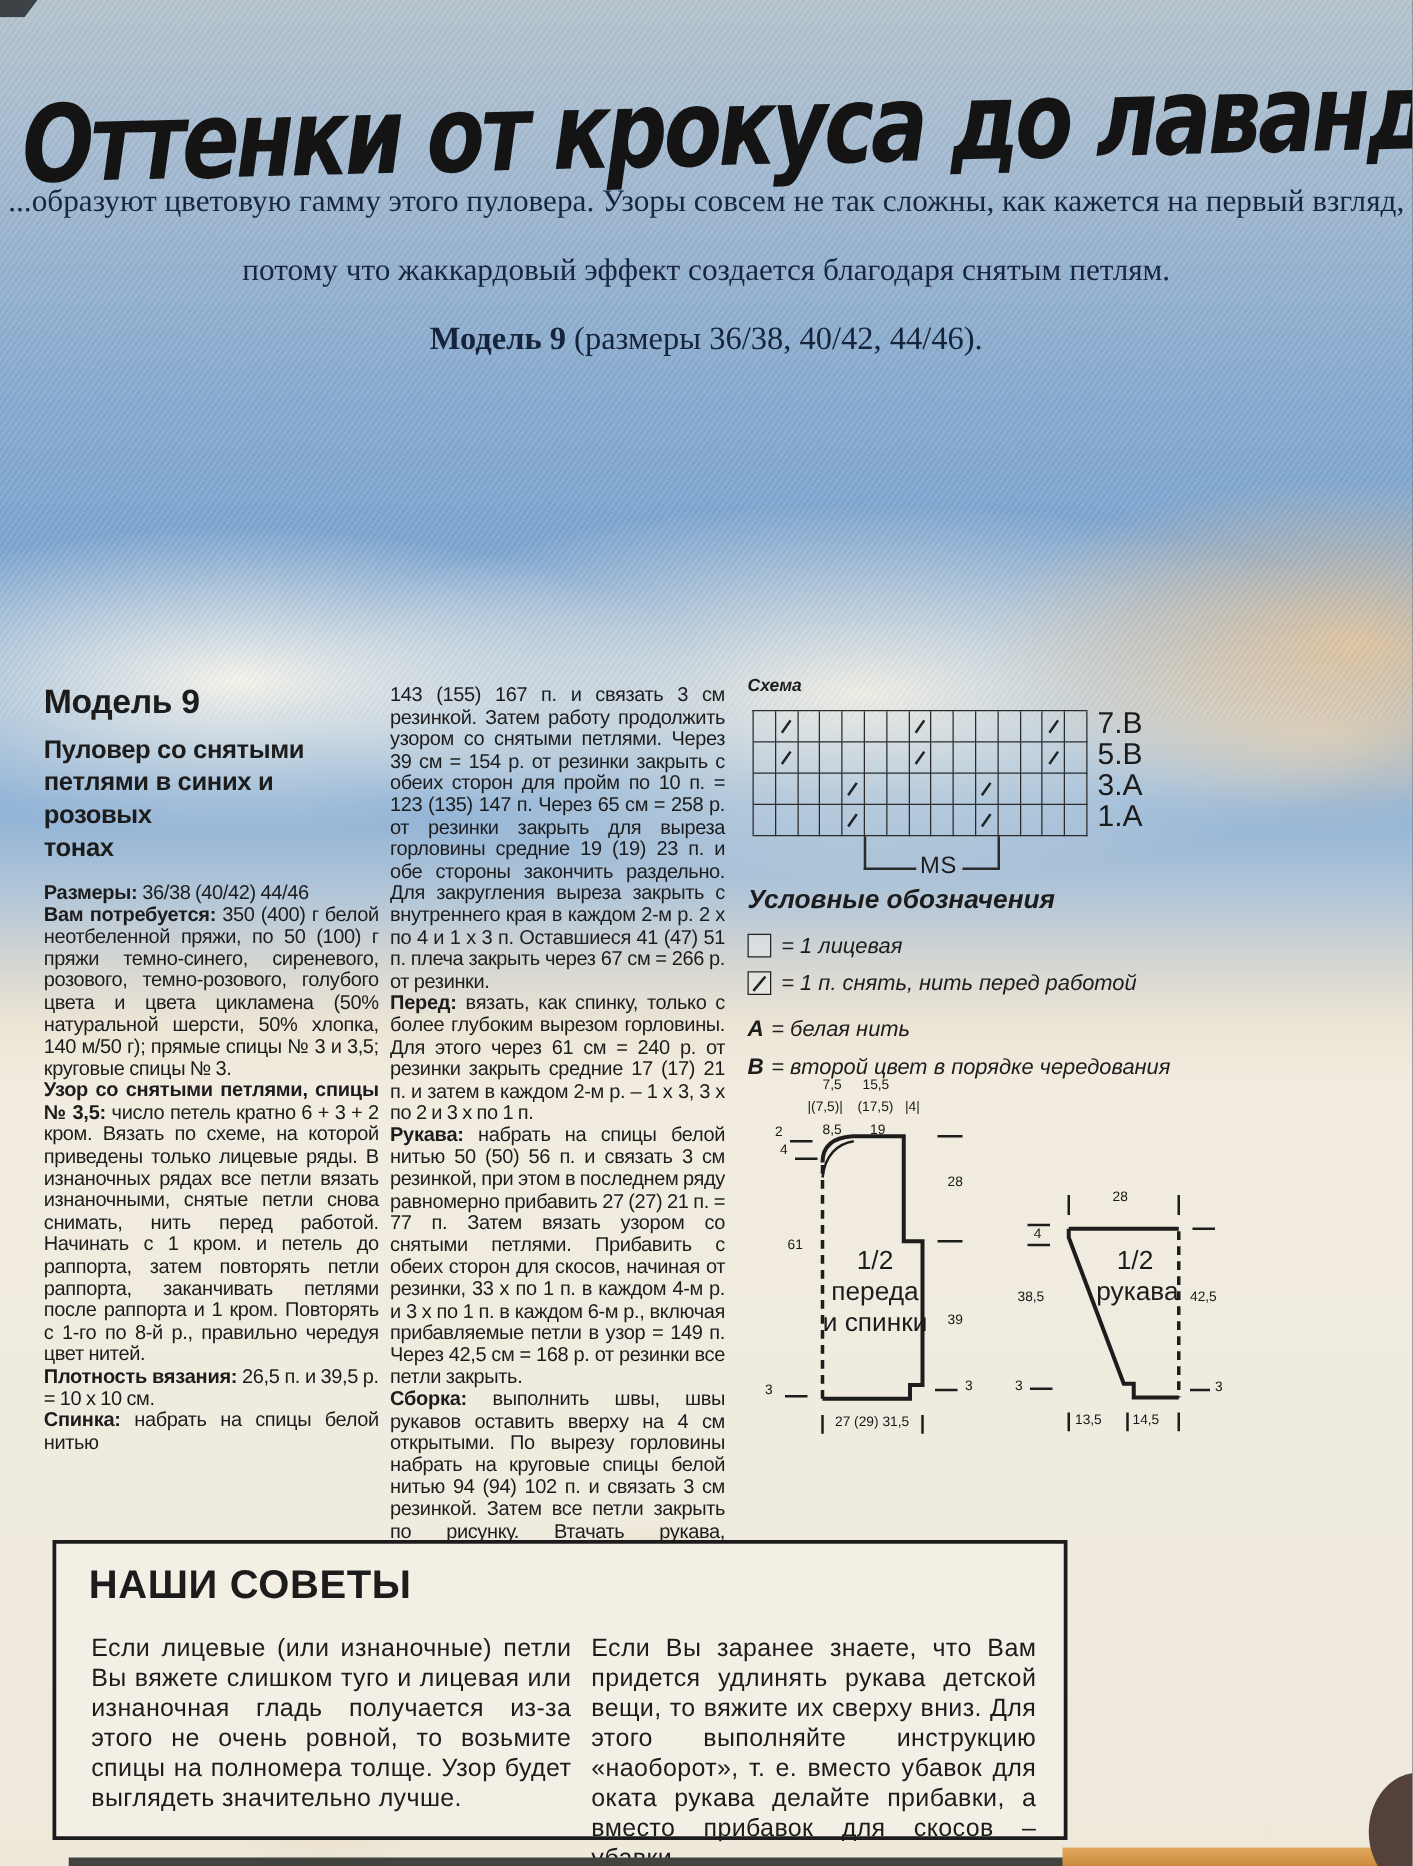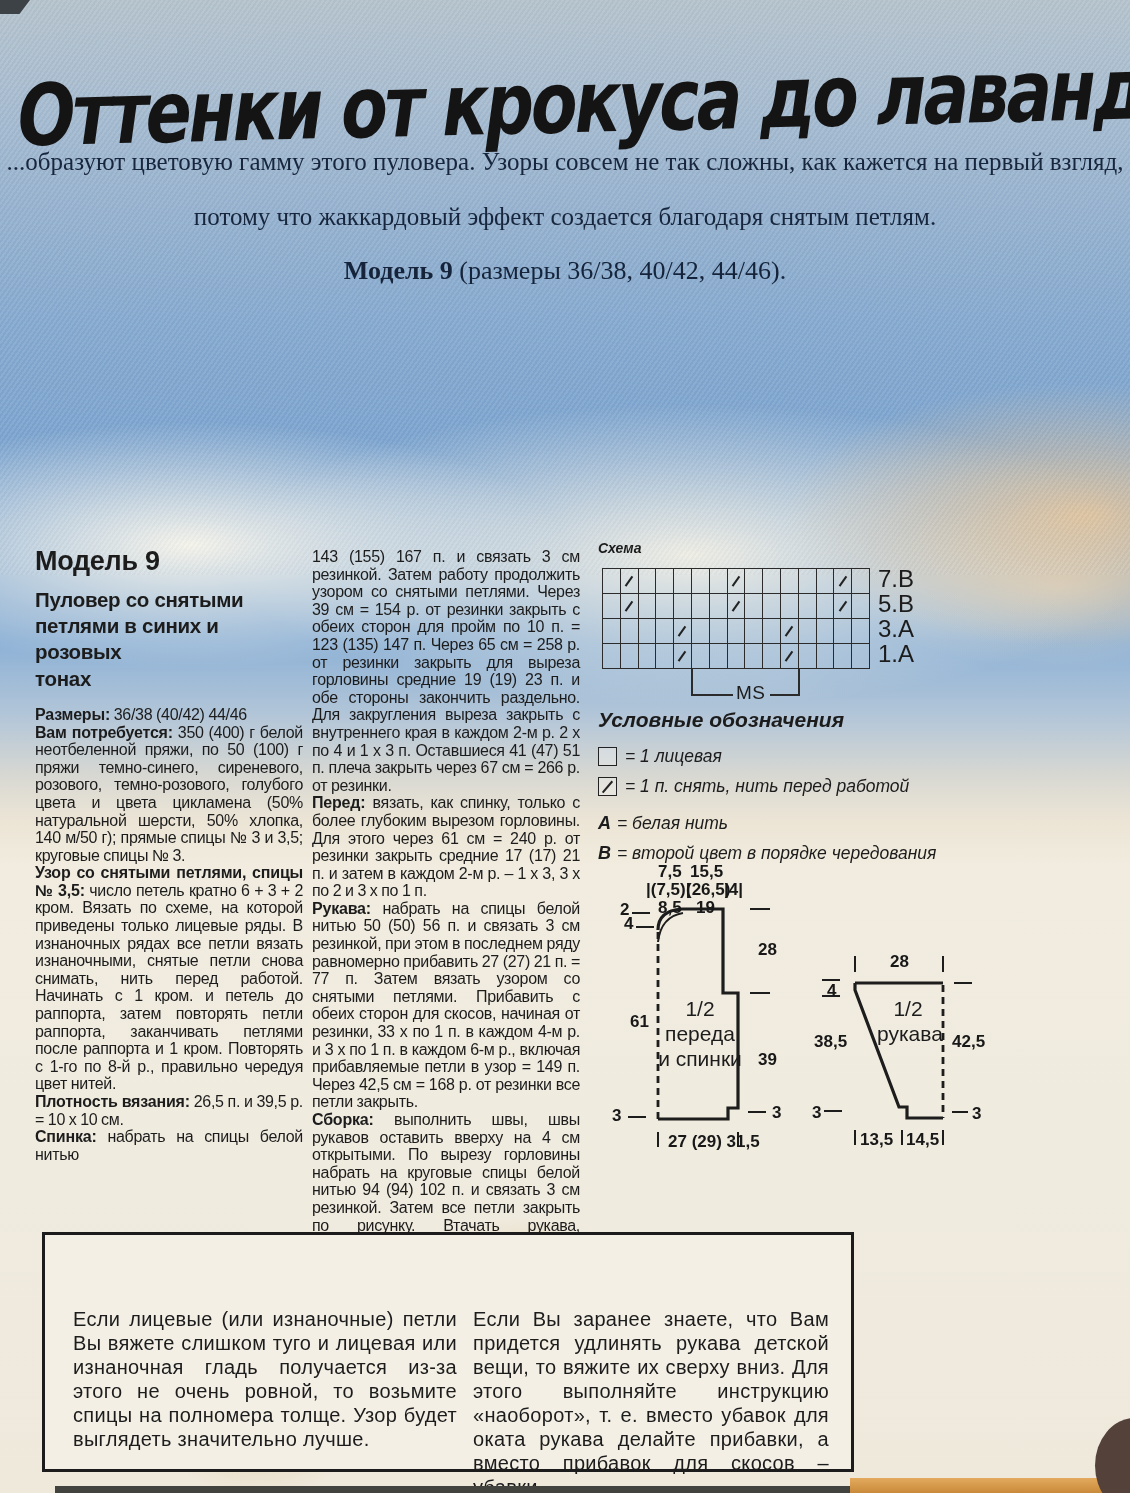--- a/index.html
+++ b/index.html
@@ -65,21 +65,21 @@
   .legend-row.letters{margin-top:16px;}
   .sym{display:inline-block; width:17px; height:17px; border:1.8px solid #222;
     position:relative; margin-right:8px; flex:0 0 auto; background:rgba(255,255,255,.25);}
   .sym-slash::after{content:""; position:absolute; left:6%; top:45%; width:88%; height:2px;
     background:#222; transform:rotate(-50deg);}
   .legend-letter{font-weight:bold; font-style:italic; margin-right:6px; font-size:18px;}
 
   
   .diagrams{position:absolute; left:600px; top:856px; width:540px; height:320px;}
   .diagrams svg{position:absolute; left:0; top:0;}
-  .dlabel{position:absolute; font-size:17px; color:#181818; white-space:nowrap;font-weight:bold;}
+  .dlabel{position:absolute; font-size:11px; color:#181818; white-space:nowrap;}
   .dname{position:absolute; font-size:21px; text-align:center; white-space:pre-line; line-height:1.2;}
 
   
   .tips{position:absolute; left:42px; top:1232px; width:812px; height:240px;
     border:3px solid #1c1c1c; background:#f3efe5; box-sizing:border-box;}
   .tips-title{position:absolute; left:26px; top:14px; font-size:32px; font-weight:bold; letter-spacing:.5px;}
   .tips-col{position:absolute; top:72px; font-size:20px; line-height:24px;
     letter-spacing:.3px; text-align:justify;}
   .tips-col1{left:28px; width:384px;}
   .tips-col2{left:428px; width:356px;}
@@ -271,27 +271,27 @@
         <line x1="222" y1="140" x2="240" y2="140"></line>
         <line x1="255" y1="274" x2="255" y2="289"></line>
         <line x1="302" y1="274" x2="302" y2="289"></line>
         <line x1="343" y1="274" x2="343" y2="289"></line>
       </g>
     </svg>
 
     <span class="dlabel" style="left:58px;top:6px">7,5</span>
     <span class="dlabel" style="left:90px;top:6px">15,5</span>
     <span class="dlabel" style="left:46px;top:24px">|(7,5)|</span>
-    <span class="dlabel" style="left:86px;top:24px">(26,5)</span>
+    <span class="dlabel" style="left:86px;top:24px">(17,5)</span>
     <span class="dlabel" style="left:124px;top:24px">|4|</span>
     <span class="dlabel" style="left:58px;top:42px">8,5</span>
     <span class="dlabel" style="left:96px;top:42px">19</span>
     <span class="dlabel" style="left:20px;top:44px">2</span>
     <span class="dlabel" style="left:24px;top:58px">4</span>
-    <span class="dlabel" style="left:30px;top:156px">61</span>
+    <span class="dlabel" style="left:30px;top:134px">61</span>
     <span class="dlabel" style="left:158px;top:84px">28</span>
     <span class="dlabel" style="left:158px;top:194px">39</span>
     <span class="dlabel" style="left:12px;top:250px">3</span>
     <span class="dlabel" style="left:172px;top:247px">3</span>
     <span class="dlabel" style="left:68px;top:276px">27 (29) 31,5</span>
     <span class="dname" style="left:52px;top:140px;width:96px">1/2 переда
 и спинки</span>
 
     <span class="dlabel" style="left:290px;top:96px">28</span>
     <span class="dlabel" style="left:227px;top:125px">4</span>
@@ -299,20 +299,21 @@
     <span class="dlabel" style="left:352px;top:176px">42,5</span>
     <span class="dlabel" style="left:212px;top:247px">3</span>
     <span class="dlabel" style="left:372px;top:248px">3</span>
     <span class="dlabel" style="left:260px;top:274px">13,5</span>
     <span class="dlabel" style="left:306px;top:274px">14,5</span>
     <span class="dname" style="left:277px;top:140px;width:62px">1/2
 рукава</span>
   </div>
 
   <div class="tips">
+    <div class="tips-title">НАШИ СОВЕТЫ</div>
     <div class="tips-col tips-col1">Если лицевые (или изнаночные) петли Вы вяжете слишком туго и лицевая или изнаночная гладь получается из-за этого не очень ровной, то возьмите спицы на полномера толще. Узор будет выглядеть значительно лучше.</div>
     <div class="tips-col tips-col2">Если Вы заранее знаете, что Вам придется удлинять рукава детской вещи, то вяжите их сверху вниз. Для этого выполняйте инструкцию «наоборот», т. е. вместо убавок для оката рукава делайте прибавки, а вместо прибавок для скосов – убавки.</div>
   </div>
 
   <div class="strip-dark"></div>
   <div class="strip-orange"></div>
   <div class="blob"></div>
 </div>
 
 </body></html>

